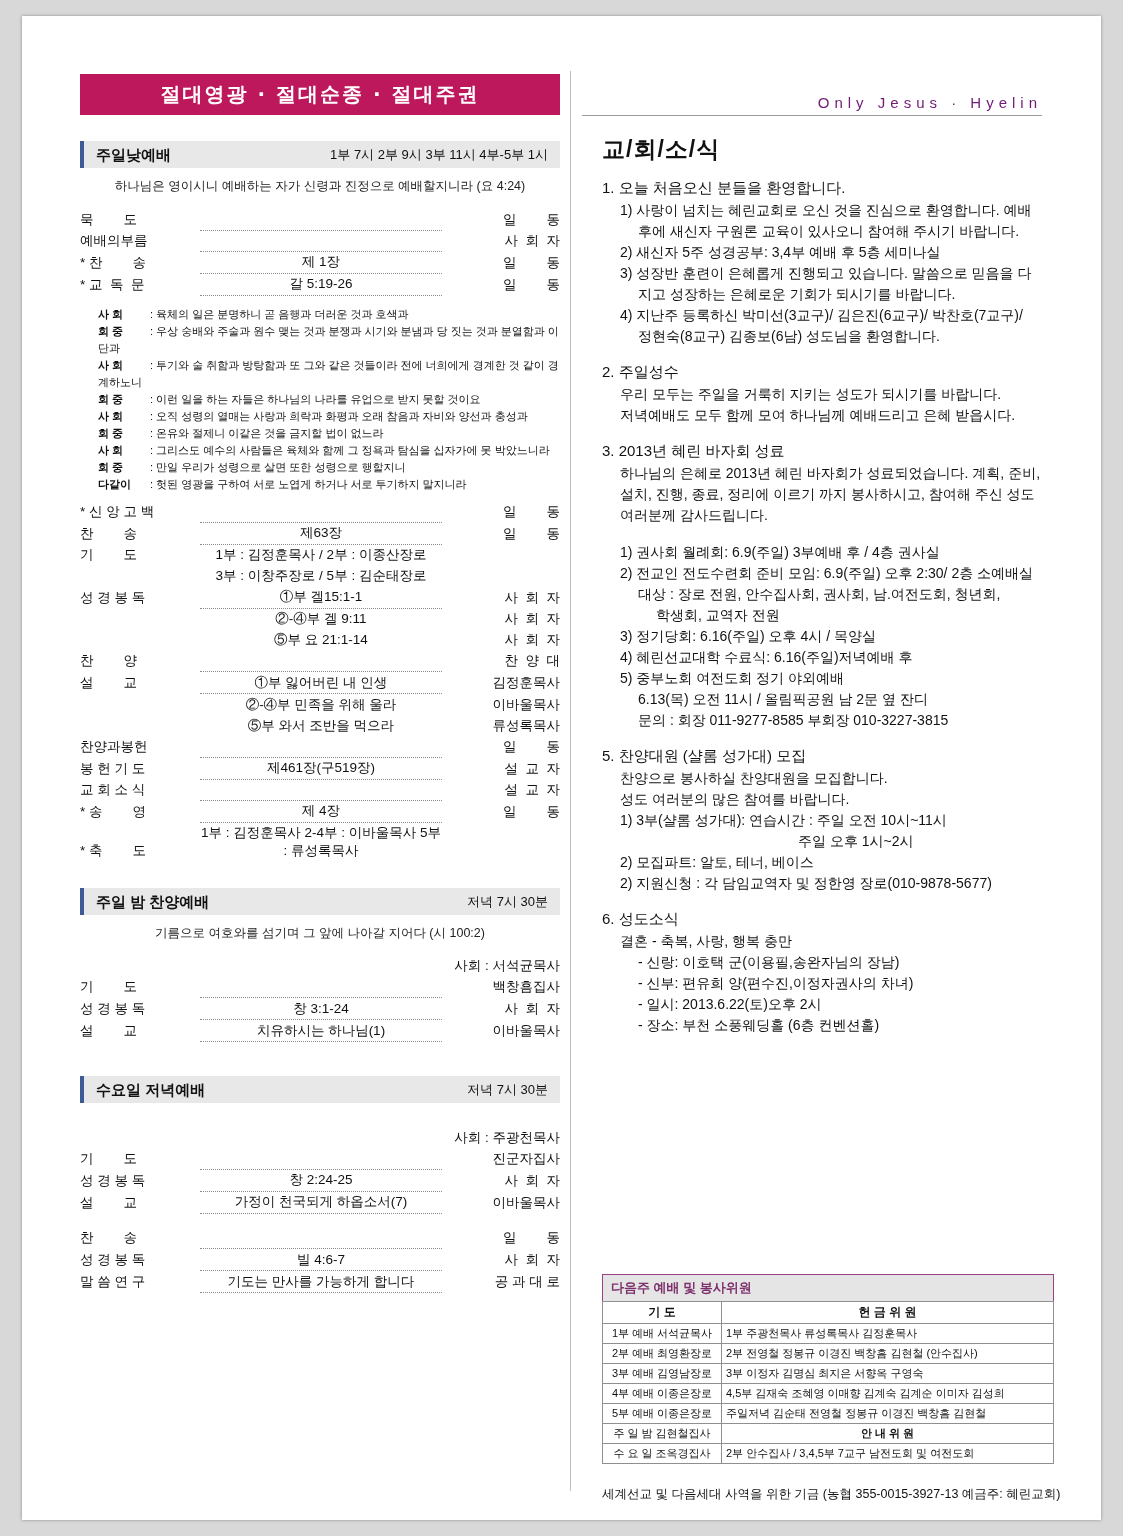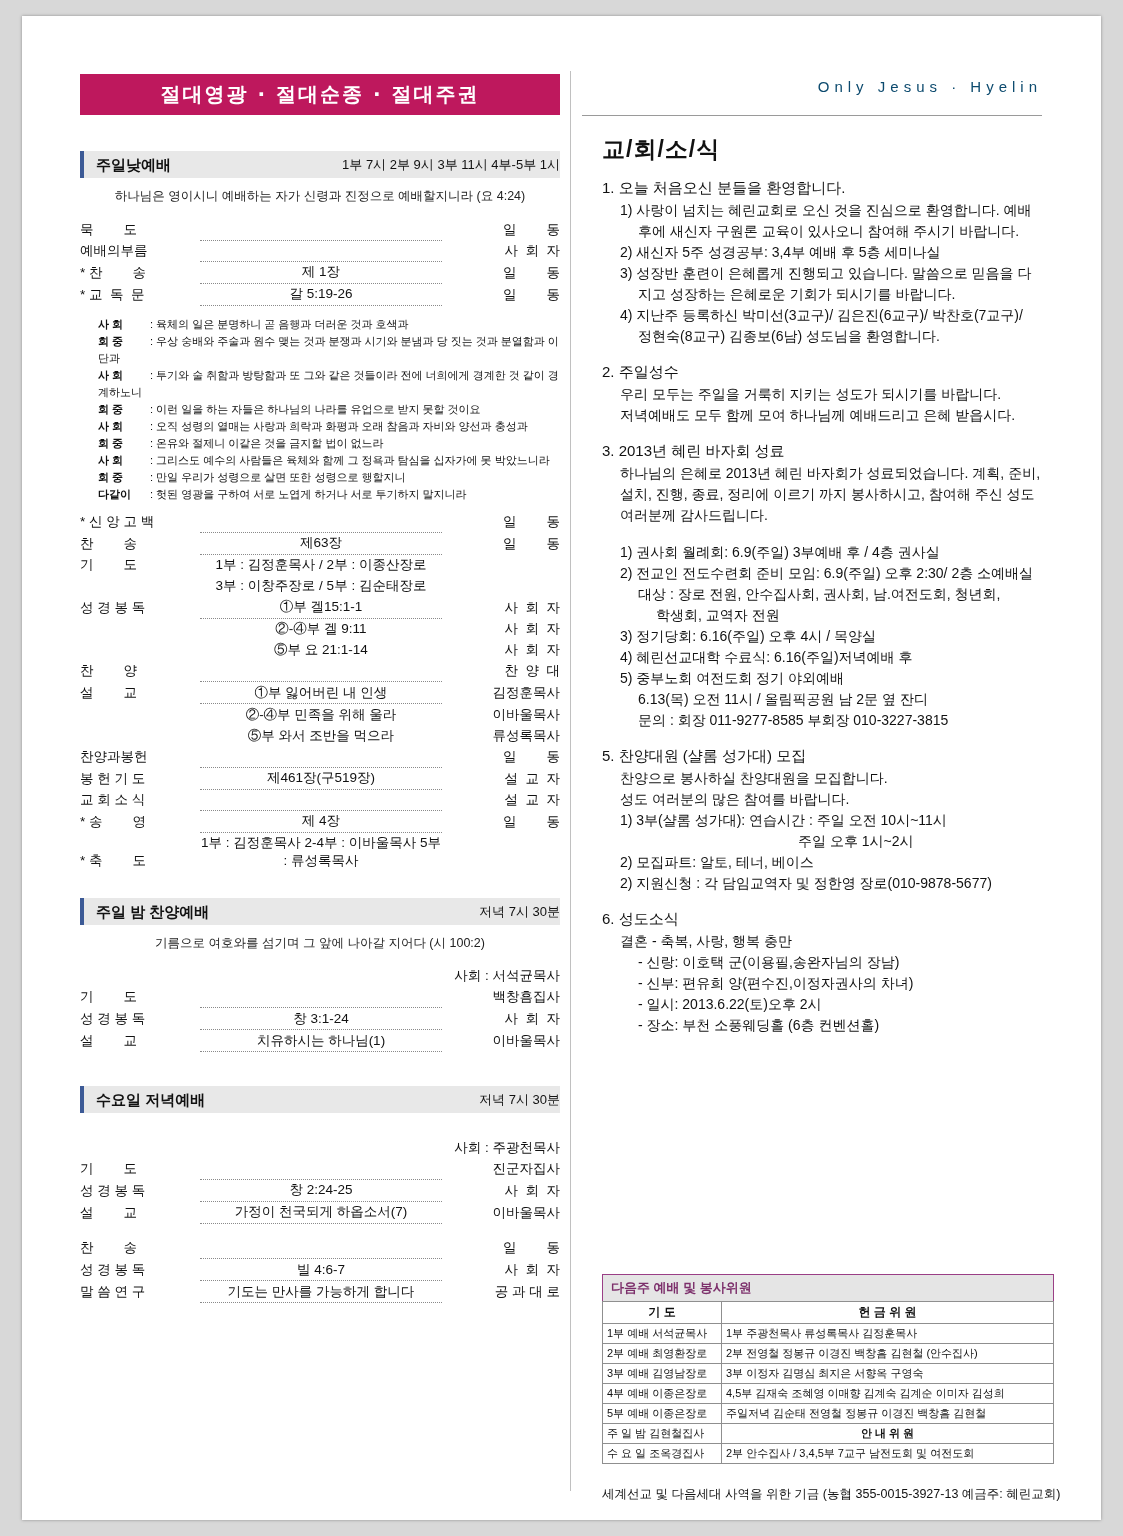--- a/index.html
+++ b/index.html
@@ -23,34 +23,34 @@
   }
   .hdr-bar .slogan{
     color:#fff;font-size:20px;font-weight:bold;letter-spacing:2px;
     text-align:center;line-height:41px;font-family:"DejaVu Sans",sans-serif;
   }
   .hdr-right{
     position:absolute;left:560px;top:58px;width:460px;height:41px;
     border-bottom:1px solid #9a9a9a;
   }
   .hdr-right .only{
-    position:absolute;right:0;bottom:20px;
-    font-size:15px;letter-spacing:5px;color:#0c4a6e;
+    position:absolute;right:0;bottom:4px;
+    font-size:15px;letter-spacing:5px;color:#701a75;
   }
   .vline{position:absolute;left:548px;top:55px;width:1px;height:1420px;background:#c0c0c0;}
 
   
   .left{position:absolute;left:58px;top:120px;width:480px;}
   .sec-title{
     background:#e8e8e8;height:27px;line-height:27px;
     border-left:4px solid #3c5a96;
-    position:relative;margin-top:15px;
+    position:relative;margin-top:5px;
   }
   .sec-title .t{padding-left:12px;font-size:15px;font-weight:bold;}
-  .sec-title .r{position:absolute;right:0;top:0;font-size:13px;}
+  .sec-title .r{position:absolute;right:12px;top:0;font-size:13px;}
   .verse{text-align:center;font-size:12.5px;margin:10px 0 14px;color:#222;}
   .center-line{text-align:center;font-size:13.5px;margin:8px 0 12px;}
 
   table.ord{width:100%;border-collapse:collapse;font-size:13.5px;}
   table.ord td{padding:1.5px 0;vertical-align:bottom;}
   td.c1{width:120px;white-space:pre;letter-spacing:0;}
   td.c2{text-align:center;}
   td.c3{width:118px;text-align:right;white-space:pre;}
   .dots{border-bottom:1px dotted #8a8a8a;}
 
@@ -68,21 +68,21 @@
 
   
   .btbl{position:absolute;left:580px;top:1258px;width:452px;font-size:11px;}
   .btbl .cap{
     background:#e5e5e5;border:1px solid #9a3f86;border-bottom:none;
     color:#7c2f6b;font-weight:bold;font-size:13px;padding:4px 8px;
   }
   .btbl table{width:100%;border-collapse:collapse;}
   .btbl th,.btbl td{border:1px solid #8f8f8f;padding:2px 4px;}
   .btbl th{background:#fff;font-size:12px;text-align:center;}
-  .btbl td.l{width:110px;}
+  .btbl td.l{width:110px;text-align:center;}
   .footnote{position:absolute;left:580px;top:1470px;width:460px;font-size:12.5px;}
 </style>
 </head>
 <body>
 
 <div class="page">
 
   <div class="hdr">
     <div class="hdr-bar">
       <div class="slogan">절대영광 · 절대순종 · 절대주권</div>

